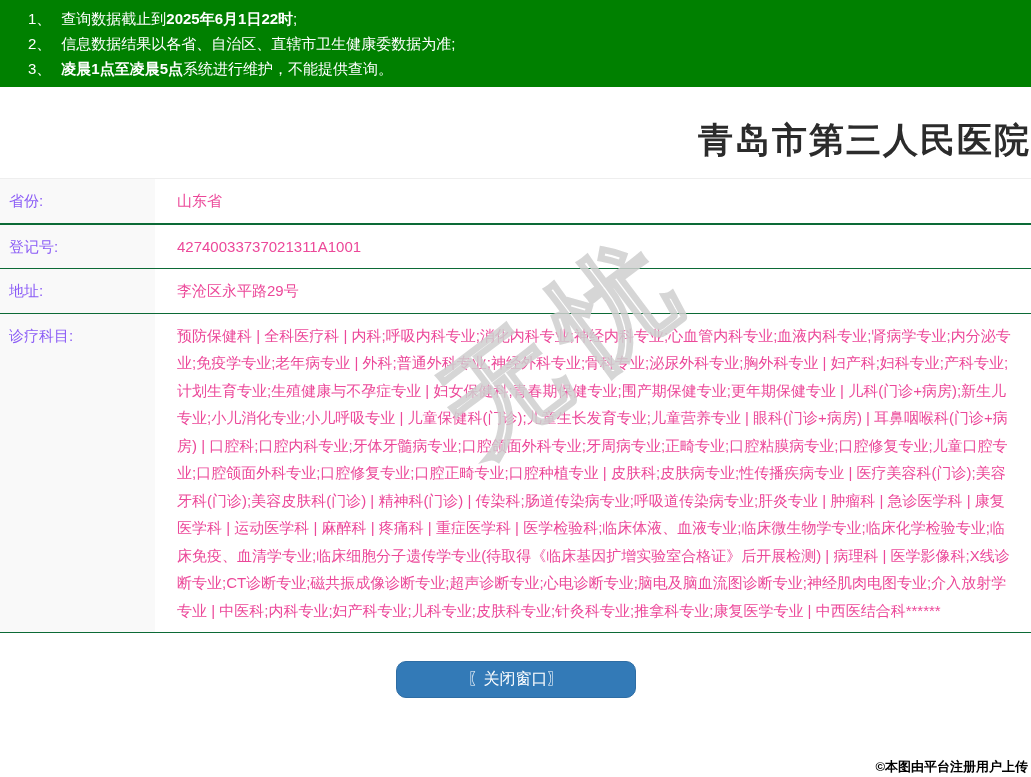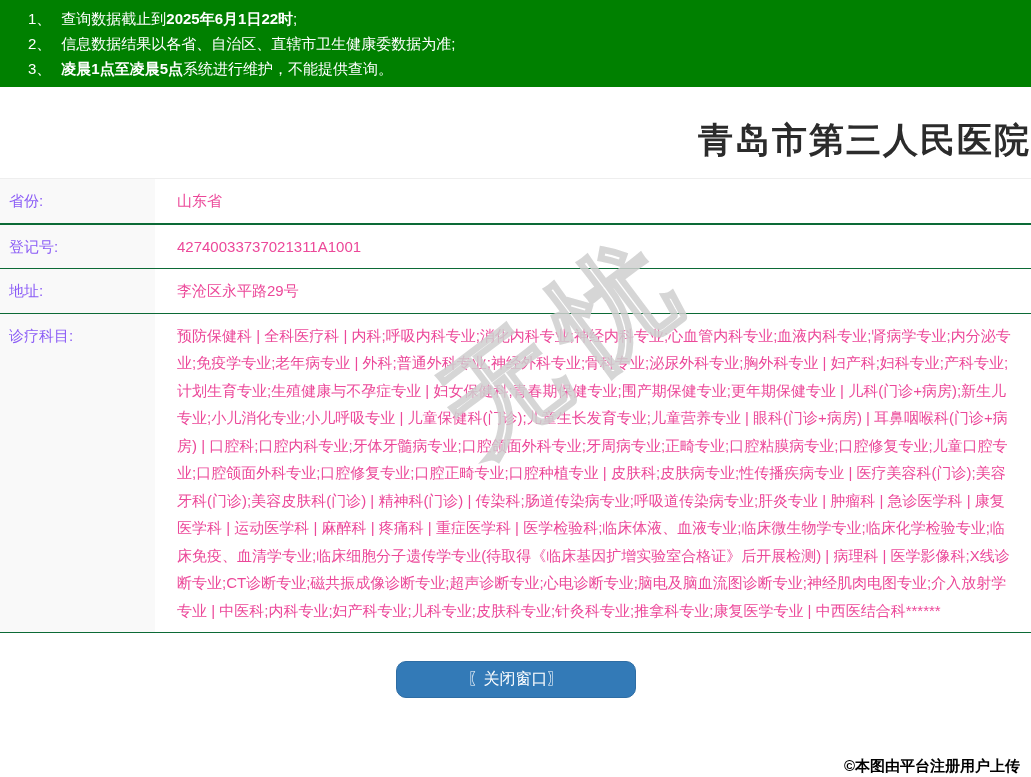--- a/index.html
+++ b/index.html
@@ -45,22 +45,22 @@
   
   .watermark{
     position:absolute;left:430px;top:265px;z-index:6;
     font-size:115px;font-weight:bold;letter-spacing:22px;white-space:nowrap;
     transform:rotate(-37deg);transform-origin:center center;
     color:transparent;-webkit-text-stroke:3px #cfcfcf;
     pointer-events:none;opacity:.85;
   }
   
   .uploader-note{
-    position:absolute;right:11px;bottom:1px;z-index:7;
-    font-size:15px;font-weight:bold;color:#000;
+    position:absolute;right:3px;bottom:1px;z-index:7;
+    font-size:13px;font-weight:bold;color:#000;
     text-shadow:-1px 0 #fff,1px 0 #fff,0 -1px #fff,0 1px #fff,1px 1px #fff,-1px -1px #fff;
   }
 </style>
 </head>
 <body>
 
 <div class="notice-bar">
   <div class="notice-line">
     <span class="notice-num">1、</span><span>查询数据截止到</span><span class="notice-bold">2025年6月1日22时</span><span>;</span>
   </div>

